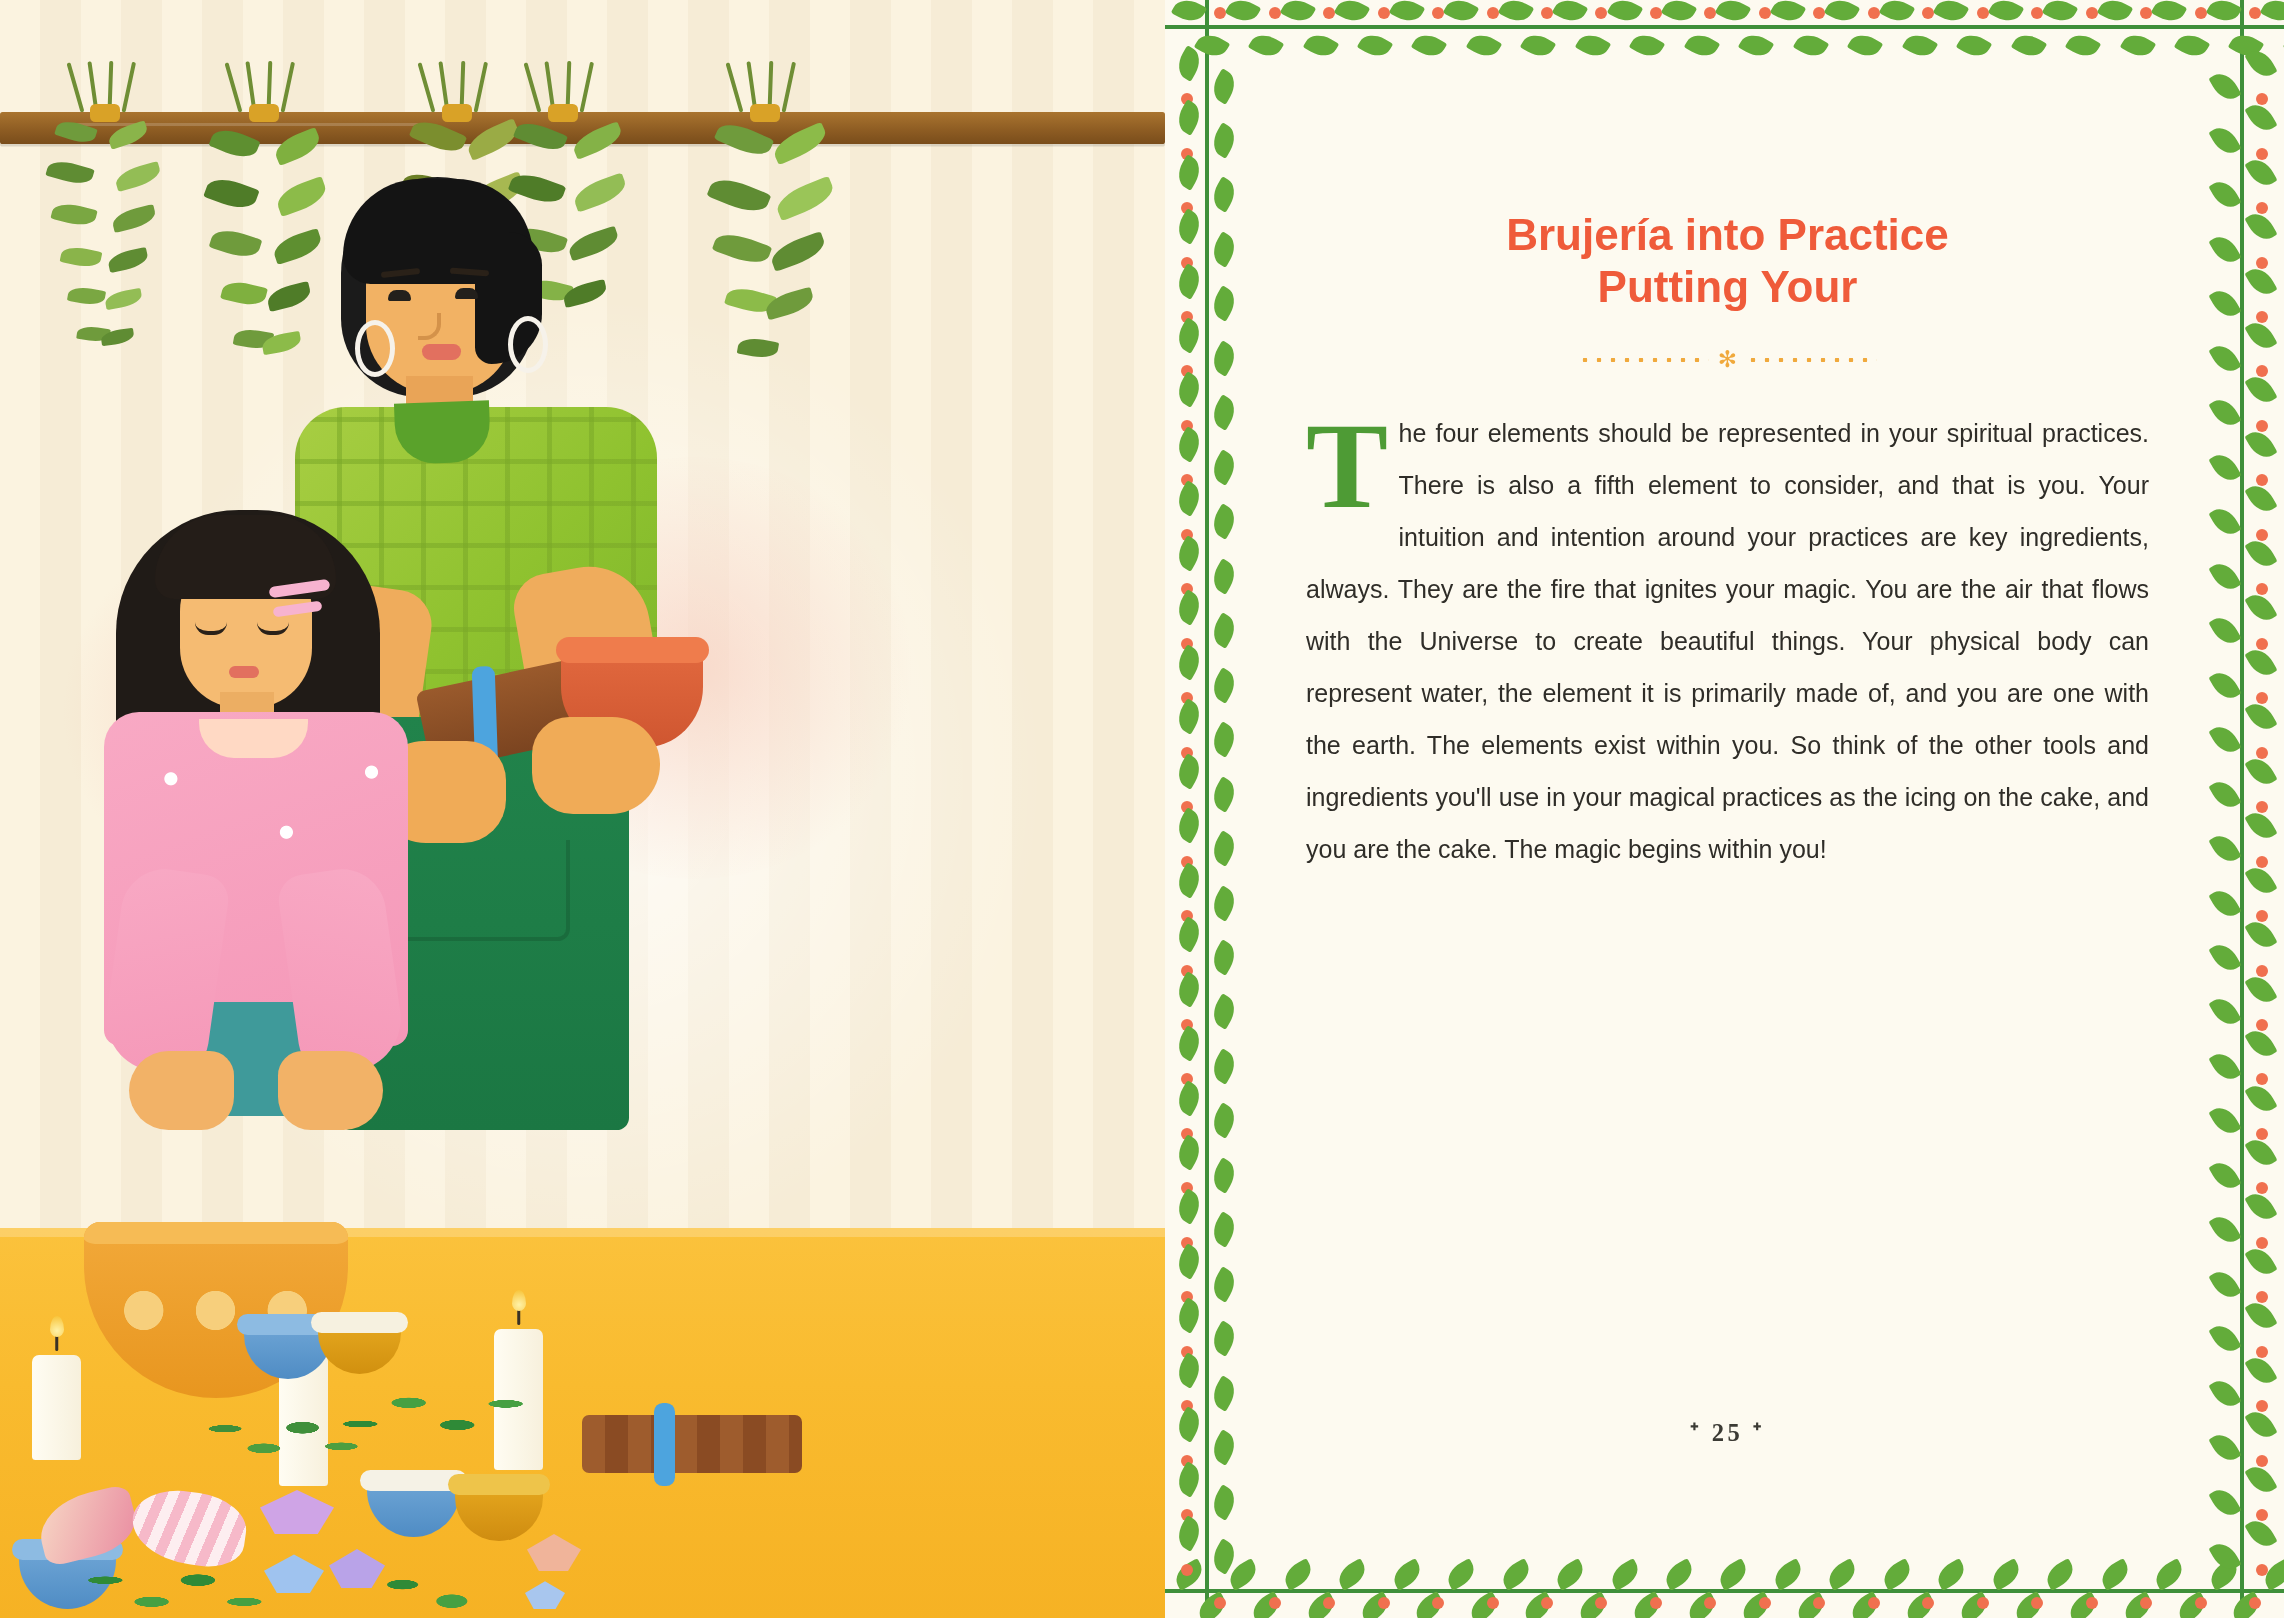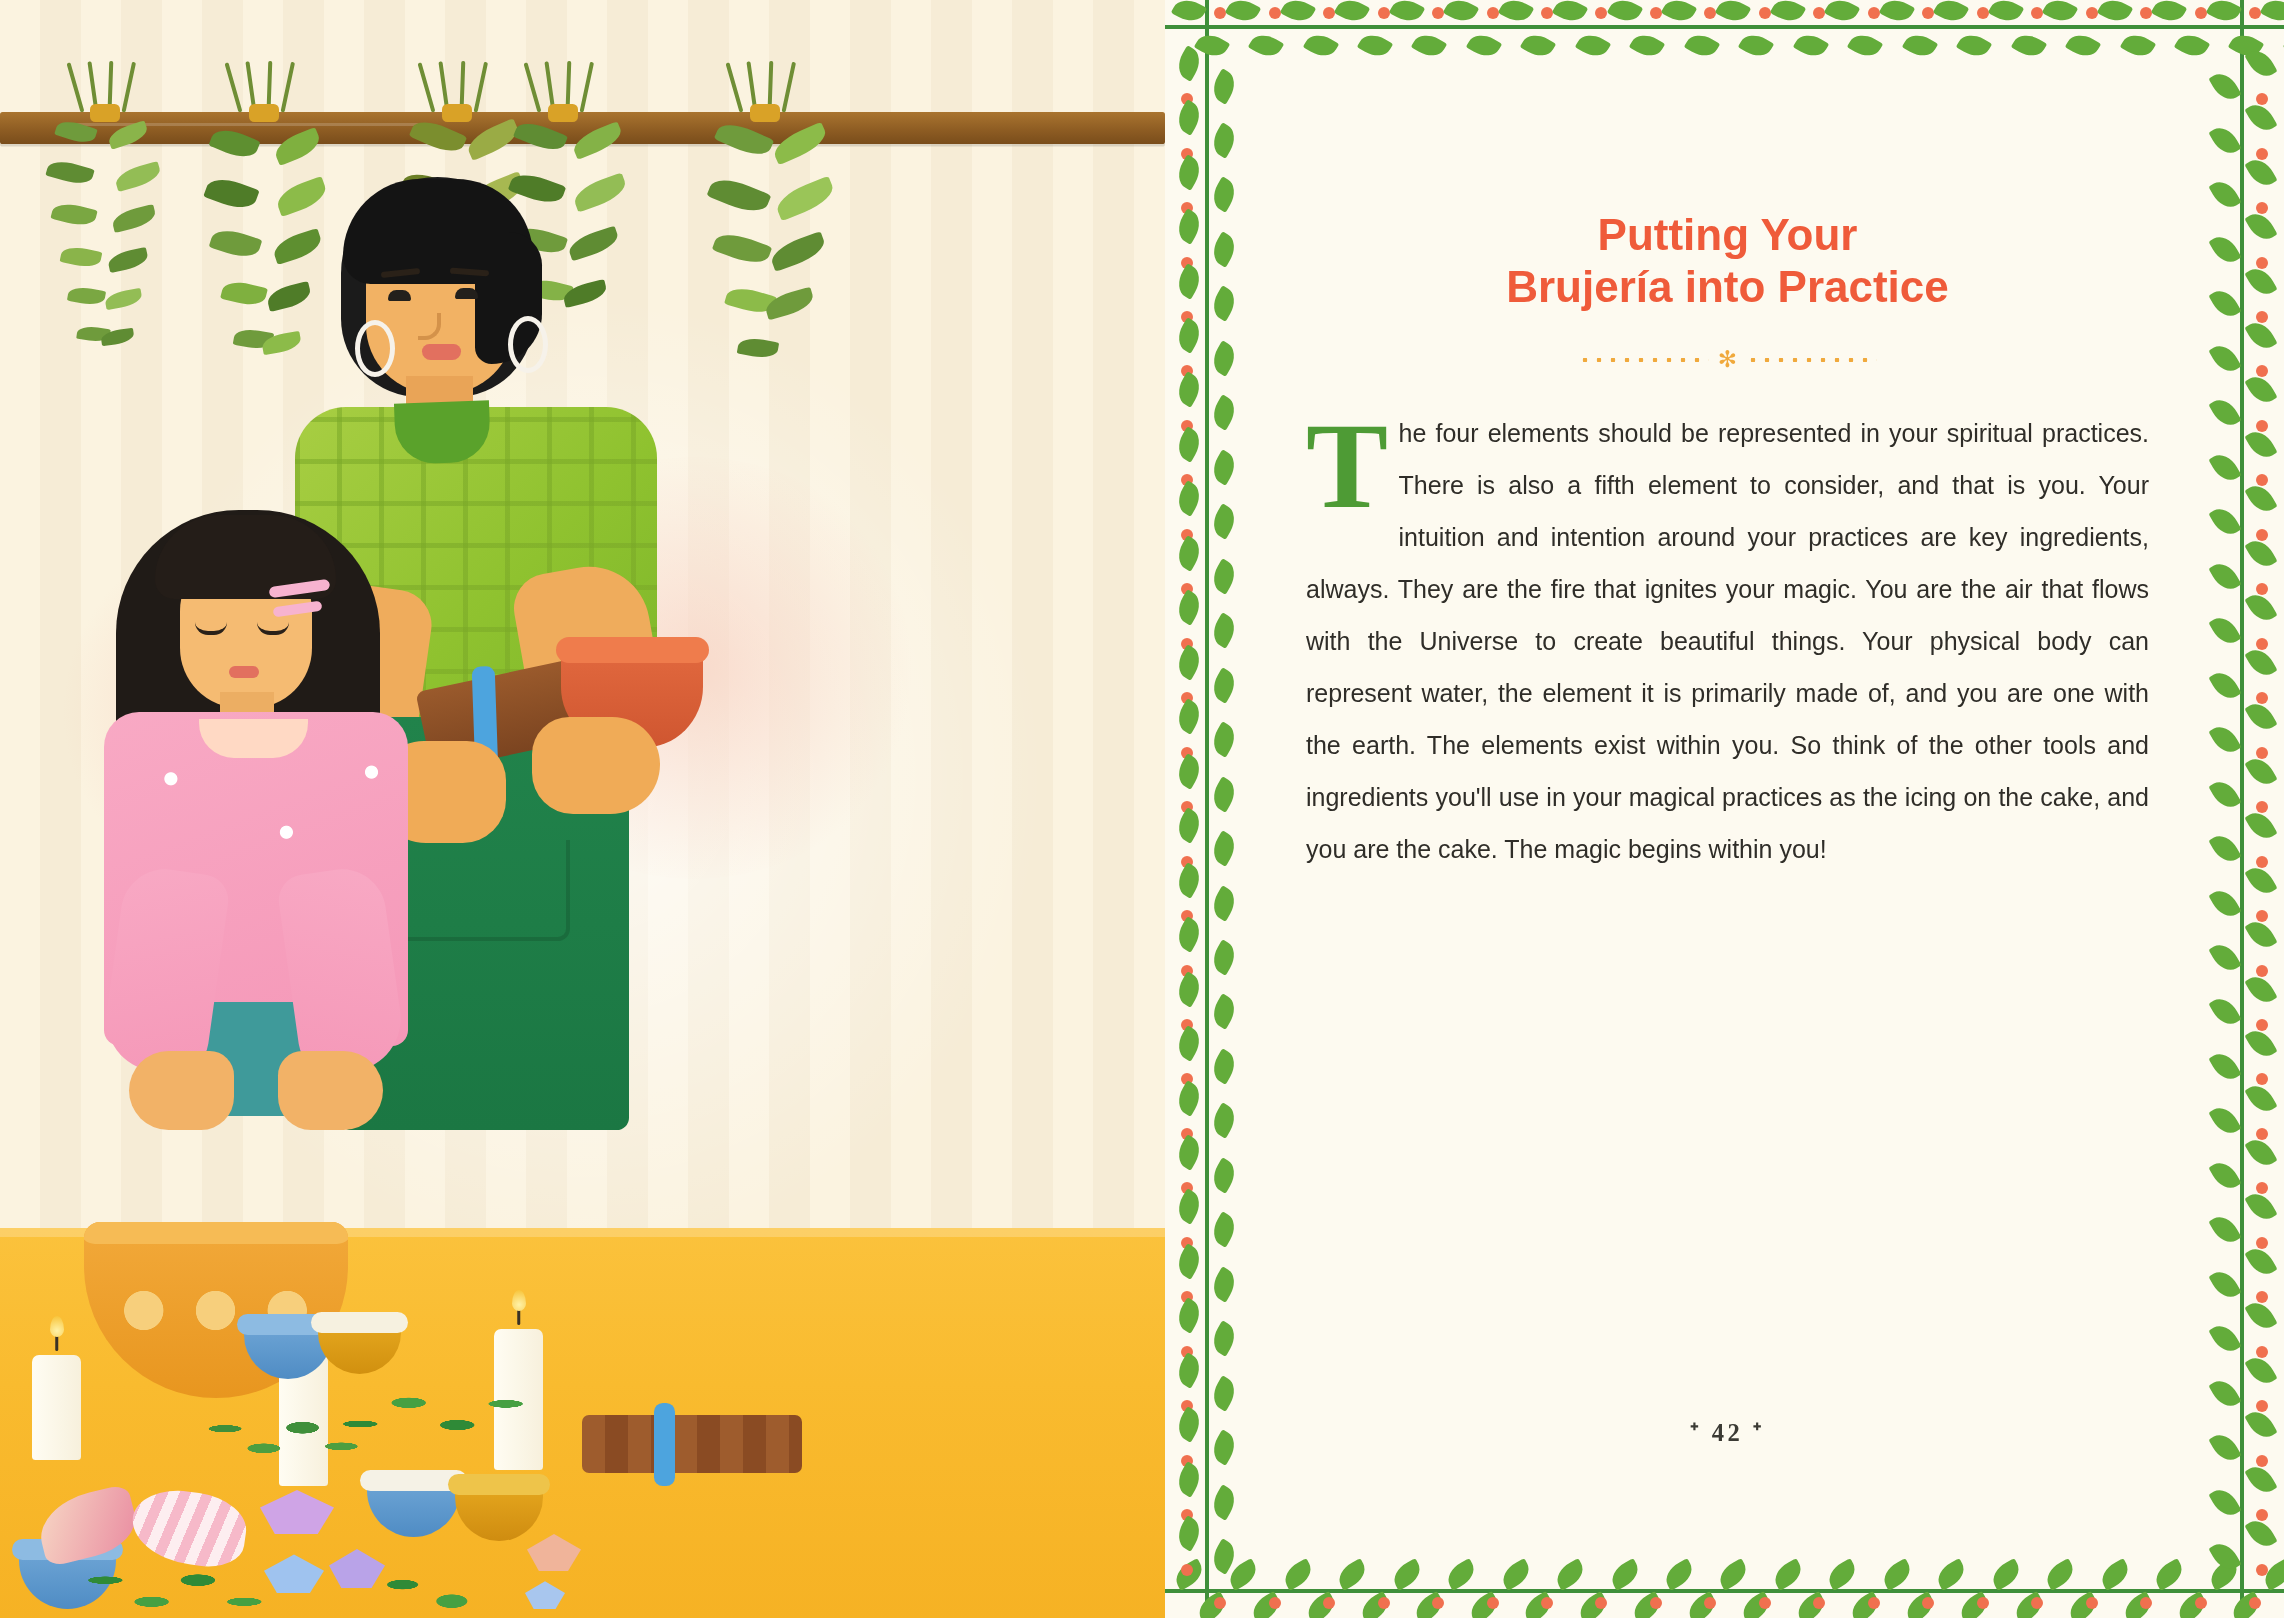--- a/index.html
+++ b/index.html
@@ -999,28 +999,28 @@
         <div class="vleaf" style="left: 8.8px; top: 1523px; transform: rotate(-60deg); background: rgb(99, 172, 58);"></div>
         <div class="vleaf" style="left: 44px; top: 1546px; transform: rotate(120deg); background: rgb(99, 172, 58);"></div>
         <div class="vberry" style="left: 16px; top: 1564px; transform: rotate(0deg); background: rgb(240, 112, 79);"></div>
         <div class="vleaf" style="left: 1081px; top: 1523px; transform: rotate(60deg); background: rgb(99, 172, 58);"></div>
         <div class="vleaf" style="left: 1045px; top: 1546px; transform: rotate(-120deg); background: rgb(99, 172, 58);"></div>
         <div class="vberry" style="left: 1091px; top: 1564px; transform: rotate(0deg); background: rgb(240, 112, 79);"></div>
       </div>
 
     <div class="content">
       <div class="subtitle">
+        <div>Brujería into Practice</div>
         <div>Putting Your</div>
-        <div>Brujería into Practice</div>
       </div>
       <div class="divider">
         <span class="dots"></span>
         <span class="dot-star">✻</span>
         <span class="dots"></span>
       </div>
       <p class="body-text">
         <span class="dropcap">T</span><span>he four elements should be represented in your spiritual practices. There is also a fifth element to consider, and that is you. Your intuition and intention around your practices are key ingredients, always. They are the fire that ignites your magic. You are the air that flows with the Universe to create beautiful things. Your physical body can represent water, the element it is primarily made of, and you are one with the earth. The elements exist within you. So think of the other tools and ingredients you'll use in your magical practices as the icing on the cake, and you are the cake. The magic begins within you!</span>
       </p>
-      <div class="page-number">⁺ 42 ⁺</div>
+      <div class="page-number">⁺ 25 ⁺</div>
     </div>
   </div>
 </div>
 
 
 </body></html>

